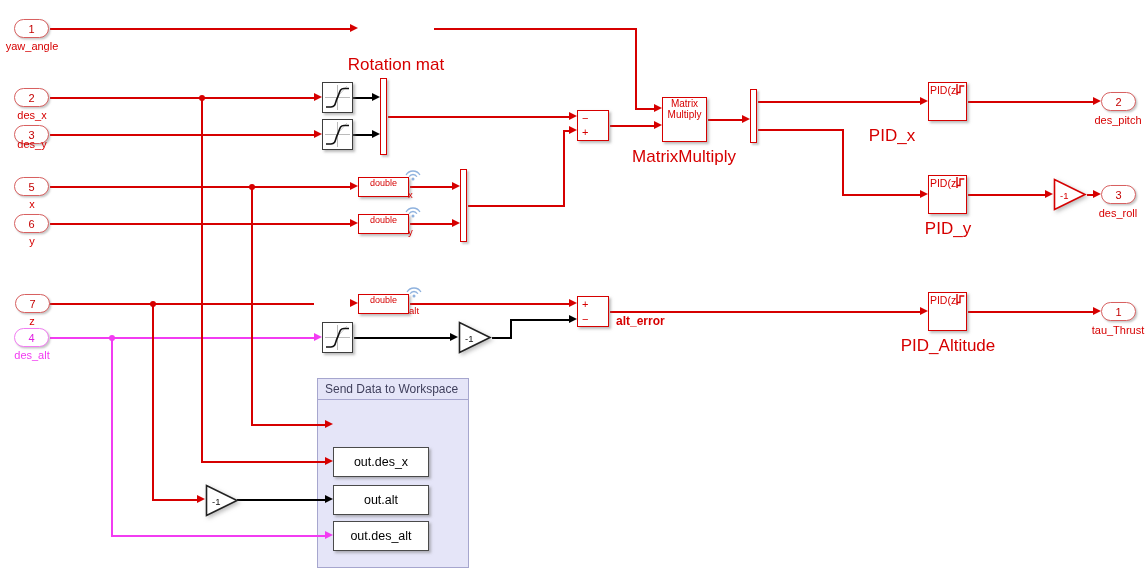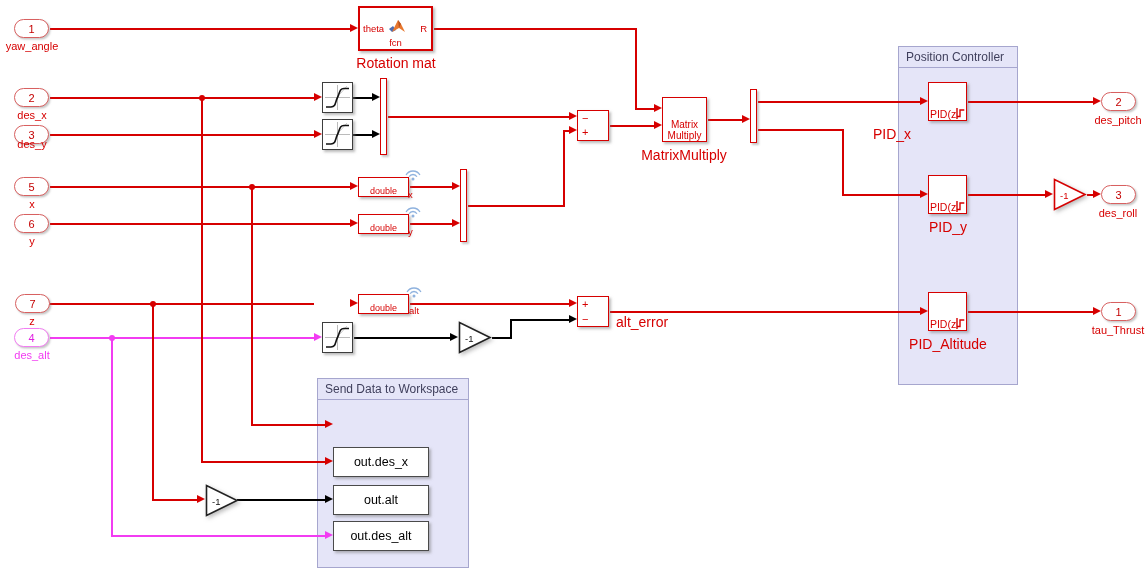--- a/index.html
+++ b/index.html
@@ -15,46 +15,43 @@
   .arr.am{border-left-color:#F23CF2;}
   .dot{position:absolute;width:6px;height:6px;border-radius:50%;background:#D60000;z-index:3;}
   .dot.dm{background:#F23CF2;}
   
   .port{position:absolute;width:33px;height:17px;border:1.5px solid #D86060;border-radius:10px;background:#fff;color:#C40000;font-size:11px;display:flex;align-items:center;justify-content:center;z-index:4;box-shadow:1.5px 1.5px 2px rgba(130,130,130,.45);}
   .port.pm{border-color:#F27DF2;color:#E022E0;}
   .plabel{position:absolute;color:#D60000;font-size:11px;transform:translateX(-50%);white-space:nowrap;z-index:5;}
   .plabel.pm{color:#F23CF2;}
   
   .block{position:absolute;background:#fff;border:1.5px solid #D60000;z-index:4;box-shadow:2px 2px 2.5px rgba(120,120,120,.5);}
-  .cen{display:flex;align-items:flex-end;justify-content:center;}
-  .blabel{position:absolute;color:#D60000;font-size:14px;transform:translateX(-50%);white-space:nowrap;z-index:5;}
+  .cen{display:flex;align-items:flex-start;justify-content:center;}
+  .blabel{position:absolute;color:#D60000;font-size:17px;transform:translateX(-50%);white-space:nowrap;z-index:5;}
   .sat{position:absolute;width:29px;height:29px;background:#fff;border:1.5px solid #3D3D3D;z-index:4;box-shadow:2px 2px 2.5px rgba(120,120,120,.5);}
   .mux{position:absolute;width:5px;background:#fff;border:1.6px solid #D60000;z-index:4;box-shadow:1.5px 1.5px 2px rgba(130,130,130,.45);}
   .ws{position:absolute;width:94px;height:28px;background:#fff;border:1.4px solid #4A4A4A;color:#000;font-size:12.5px;z-index:4;box-shadow:2px 2px 2.5px rgba(120,120,120,.5);display:flex;align-items:center;justify-content:center;}
   .region{position:absolute;background:#E5E5F8;border:1px solid #A6A6CE;z-index:1;}
   .rtitle{padding:3px 7px;border-bottom:1px solid #A6A6CE;color:#3F3F5C;font-size:12px;}
   .sign{position:absolute;left:4px;color:#D60000;font-size:11px;line-height:12px;z-index:5;}
   .gainwrap{position:absolute;z-index:4;}
   .gaintext{position:absolute;left:7px;top:50%;transform:translateY(-50%);font-size:9.5px;z-index:5;}
   .badge{position:absolute;z-index:5;}
   .signame{position:absolute;color:#D60000;font-size:9.5px;z-index:5;}
   .dbl{font-size:9px;color:#D60000;}
   .pidtxt{font-size:10.5px;color:#D60000;display:flex;align-items:center;}
   .mmtxt{font-size:10px;color:#D60000;text-align:center;line-height:11px;}
   .rmtext{position:absolute;color:#D60000;font-size:9.5px;z-index:5;}
-  .slabel{position:absolute;color:#D60000;font-size:14px;z-index:5;white-space:nowrap;}
+  .slabel{position:absolute;color:#D60000;font-size:12px;z-index:5;white-space:nowrap;font-weight:bold;}
 </style>
 </head>
 <body>
 
 <div id="canvas">
 
-  <div class="region" style="left:898px;top:46px;width:118px;height:337px;">
-    <div class="rtitle">Position Controller</div>
-  </div>
   <div class="region" style="left:317px;top:378px;width:150px;height:188px;">
     <div class="rtitle">Send Data to Workspace</div>
   </div>
 
   <div class="lh" style="left:50px;top:28px;width:300px;"></div>
   <div class="lh" style="left:434px;top:28px;width:203px;"></div>
   <div class="lv" style="left:635px;top:28px;height:81px;"></div>
   <div class="lh" style="left:635px;top:108px;width:19px;"></div>
 
   <div class="lh" style="left:50px;top:97px;width:264px;"></div>
@@ -161,30 +158,20 @@
   <div class="plabel" style="left:32px;top:235px;">y</div>
   <div class="port" style="left:15px;top:294px;">
       <span>7</span>
     </div>
   <div class="plabel" style="left:32px;top:315px;">z</div>
   <div class="port pm" style="left:14px;top:328px;">
       <span>4</span>
     </div>
   <div class="plabel pm" style="left:32px;top:349px;">des_alt</div>
 
-  <div class="block" style="left:358px;top:6px;width:71px;height:41px;border-width:2.5px;">
-    <span class="rmtext" style="left:3px;top:15px;">theta</span>
-    <span class="rmtext" style="right:4px;top:15px;">R</span>
-    <span class="rmtext" style="left:50%;bottom:1px;transform:translateX(-50%);">fcn</span>
-    <svg class="badge" style="left:29px;top:11px;" width="18" height="15" viewBox="0 0 18 15">
-      <polygon points="0,10 4,7 7,11 3,13" fill="#4D6CB0"></polygon>
-      <polygon points="3,13 9,1 12,5 16,13 10,9" fill="#E8772E"></polygon>
-      <polygon points="9,1 12,5 10,9" fill="#B8511E"></polygon>
-    </svg>
-  </div>
   <div class="blabel" style="left:396px;top:55px;">Rotation mat</div>
 
   <div class="sat" style="left:322px;top:82px;">
     <svg width="29" height="29" viewBox="0 0 29 29">
       <line x1="2" y1="14.5" x2="27" y2="14.5" stroke="#BBB" stroke-width="1"></line>
       <line x1="14.5" y1="2" x2="14.5" y2="27" stroke="#BBB" stroke-width="1"></line>
       <line x1="17" y1="11" x2="24" y2="3" stroke="#CCC" stroke-width="1"></line>
       <path d="M3,24 L8,24 C13,24 12,19 14.5,14.5 C17,10 16,5.5 21,5.5 L26,5.5" stroke="#111" stroke-width="1.6" fill="none"></path>
     </svg>
   </div>

